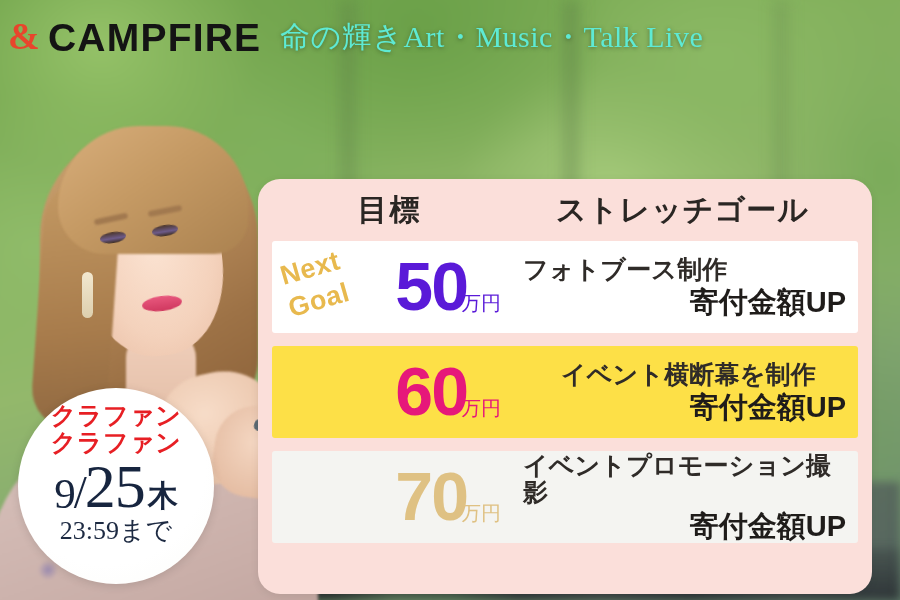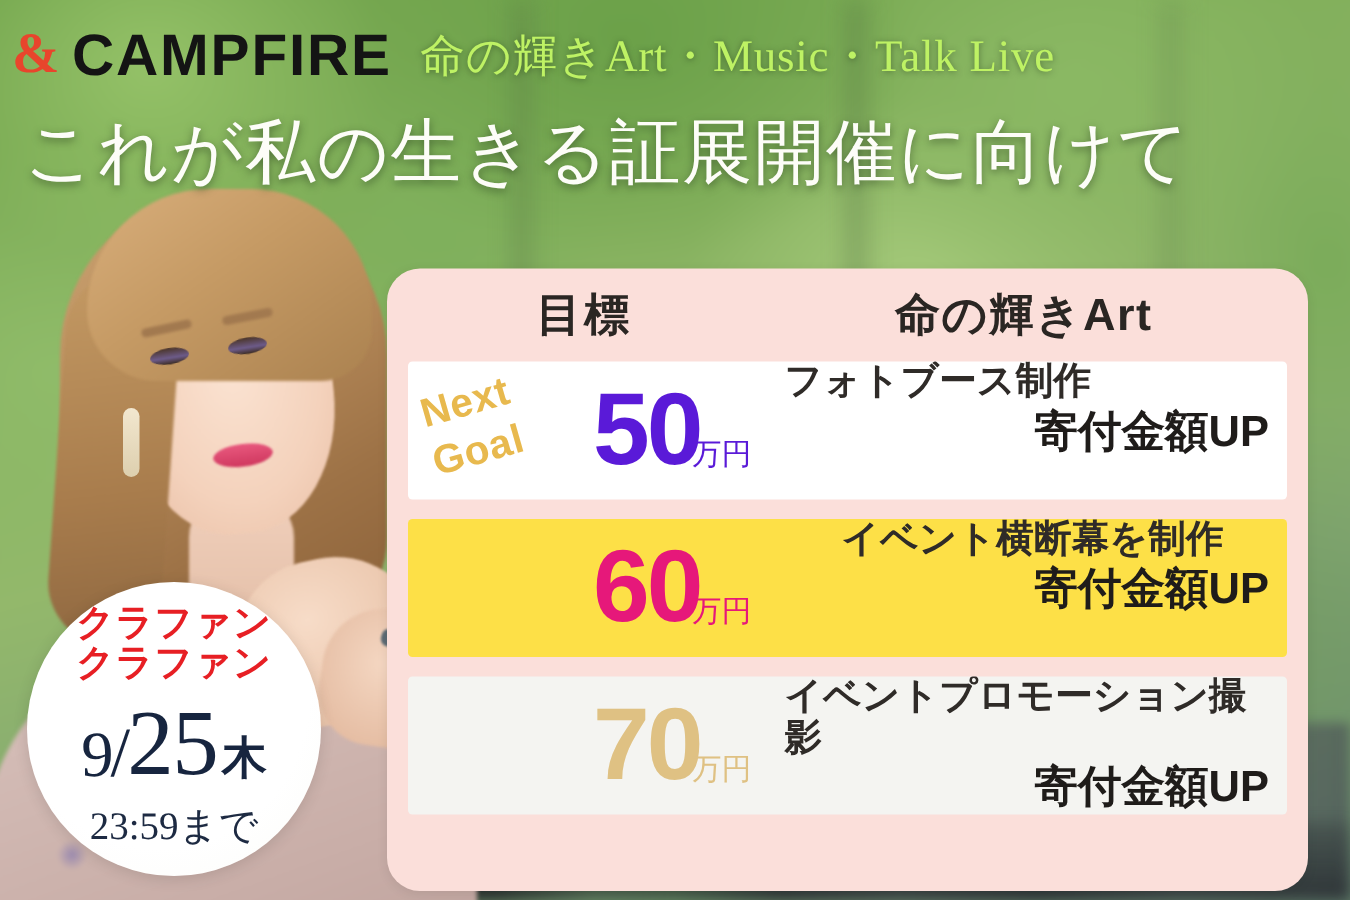--- a/index.html
+++ b/index.html
@@ -147,40 +147,40 @@
     color: #e8452c; font-size: 38px; font-weight: 700; line-height: 30px;
     text-align: center;
   }
   .cf-word {
     font-family: "Liberation Sans", sans-serif;
     font-size: 39px; font-weight: 700; letter-spacing: 1.2px; color: #141414;
   }
   .tagline {
     position: absolute; left: 280px; top: 17px;
     font-family: "Liberation Serif", "DejaVu Serif", serif;
-    font-size: 30px; color: #bef264; letter-spacing: .5px;
+    font-size: 30px; color: #5eead4; letter-spacing: .5px;
     text-shadow: 0 1px 4px rgba(40,60,30,.55);
     white-space: nowrap;
   }
   .main-title {
     position: absolute; left: 16px; top: 70px; width: 870px;
     font-family: "Liberation Serif", "DejaVu Serif", serif;
     font-size: 47px; color: #fdfdf8; letter-spacing: 1px;
     text-shadow: 0 2px 6px rgba(35,55,25,.55);
     white-space: nowrap;
   }
 
   
   .deadline {
     position: absolute; left: 18px; top: 388px; width: 196px; height: 196px;
     border-radius: 50%;
     background: radial-gradient(circle at 45% 40%, #ffffff 62%, #fbfbf8 100%);
     box-shadow: 0 2px 10px rgba(0,0,0,.12);
     display: flex; flex-direction: column; align-items: center; justify-content: flex-start;
-    padding-top: 14px; box-sizing: border-box; gap: 10px;
+    padding-top: 14px; box-sizing: border-box;
   }
   .dl-red {
     color: #e71f24; font-weight: 700; font-size: 25px; line-height: 1.08;
     letter-spacing: .5px; text-align: center;
   }
   .dl-date {
     display: flex; align-items: flex-end; justify-content: center;
     color: #17253f; font-family: "Liberation Serif", serif; margin-top: 2px;
   }
   .dl-m { font-size: 43px; line-height: .95; }
@@ -229,21 +229,21 @@
   .nb-line.two { left: 10px; top: 34px; transform: rotate(-16deg); }
 
   .amount { display: flex; align-items: baseline; white-space: nowrap; }
   .amt-num { font-size: 68px; font-weight: 700; line-height: .9; letter-spacing: -2px; }
   .amt-unit { font-size: 20px; font-weight: 400; line-height: 1; margin-left: -6px; }
   .c-purple { color: #5a1ad8; }
   .c-magenta { color: #e6187a; }
   .c-gold { color: #dfc183; }
 
   .desc-cell {
-    flex: 1; display: flex; flex-direction: column; 
+    flex: 1; display: flex; flex-direction: column; justify-content: center;
     padding: 0 12px 0 16px; box-sizing: border-box;
   }
   .desc-top { font-size: 25px; font-weight: 700; color: #2f2b28; letter-spacing: .2px; line-height: 1.1; }
   .desc-bot { font-size: 29px; font-weight: 700; color: #1f1c1a; text-align: right; line-height: 1.12; margin-top: 3px; }
 </style>
 </head>
 <body>
 
 <div id="stage">
 
@@ -269,41 +269,40 @@
     <div class="p-hand2"></div>
     <div class="p-nail"></div>
   </div>
 
   <div class="logo-row">
     <div class="cf-amp">&amp;</div>
     <div class="cf-word">CAMPFIRE</div>
   </div>
 
   <div class="tagline">命の輝きArt・Music・Talk Live</div>
-  <div class="main-title">これが私の生きる証展開催に向けて</div>
 
   <div class="deadline">
     <div class="dl-red">
       <div>クラファン</div>
       <div>クラファン</div>
     </div>
     <div class="dl-date">
       <span class="dl-m">9</span>
       <span class="dl-slash">/</span>
       <span class="dl-d">25</span>
       <span class="dl-w">木</span>
     </div>
     <div class="dl-time">23:59まで</div>
   </div>
 
   <div class="panel">
 
     <div class="panel-head">
       <div class="col-a">目標</div>
-      <div class="col-b">命の輝きArt</div>
+      <div class="col-b">ストレッチゴール</div>
     </div>
 
     <div class="goal-row r1">
       <div class="amount-cell">
         <div class="next-badge">
           <span class="nb-line one">Next</span>
           <span class="nb-line two">Goal</span>
         </div>
         <div class="amount">
           <span class="amt-num c-purple">50</span>

